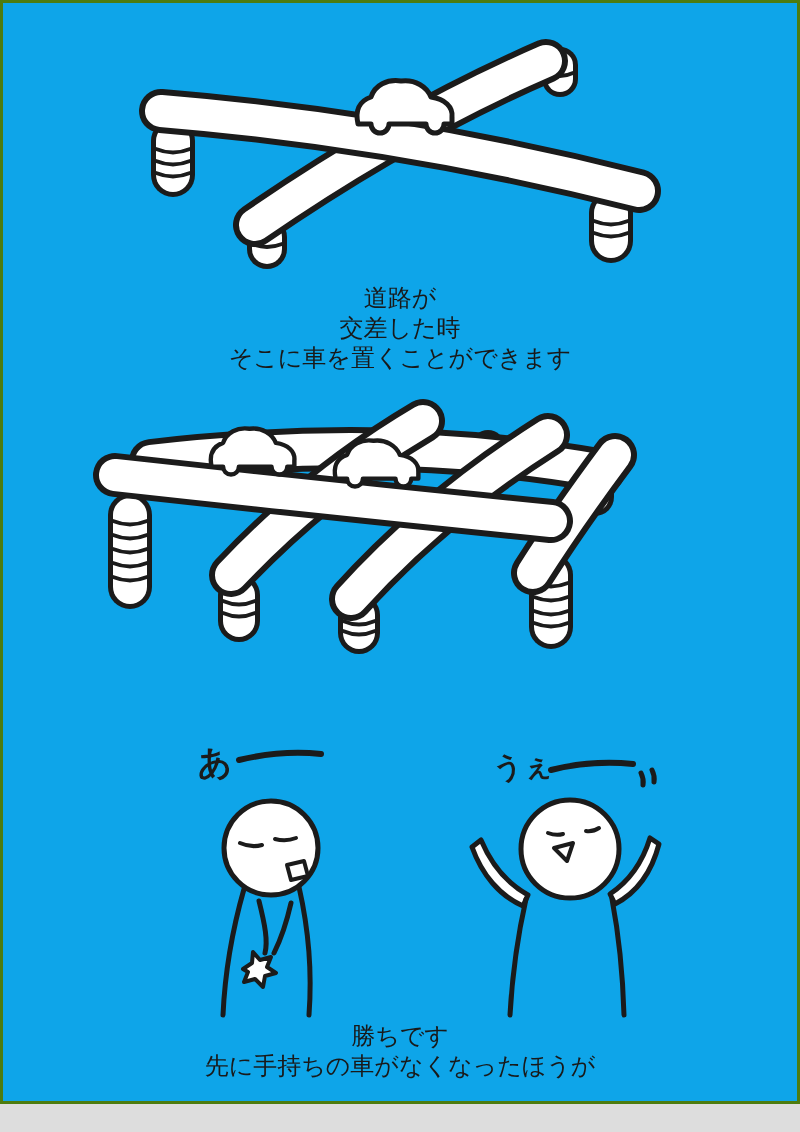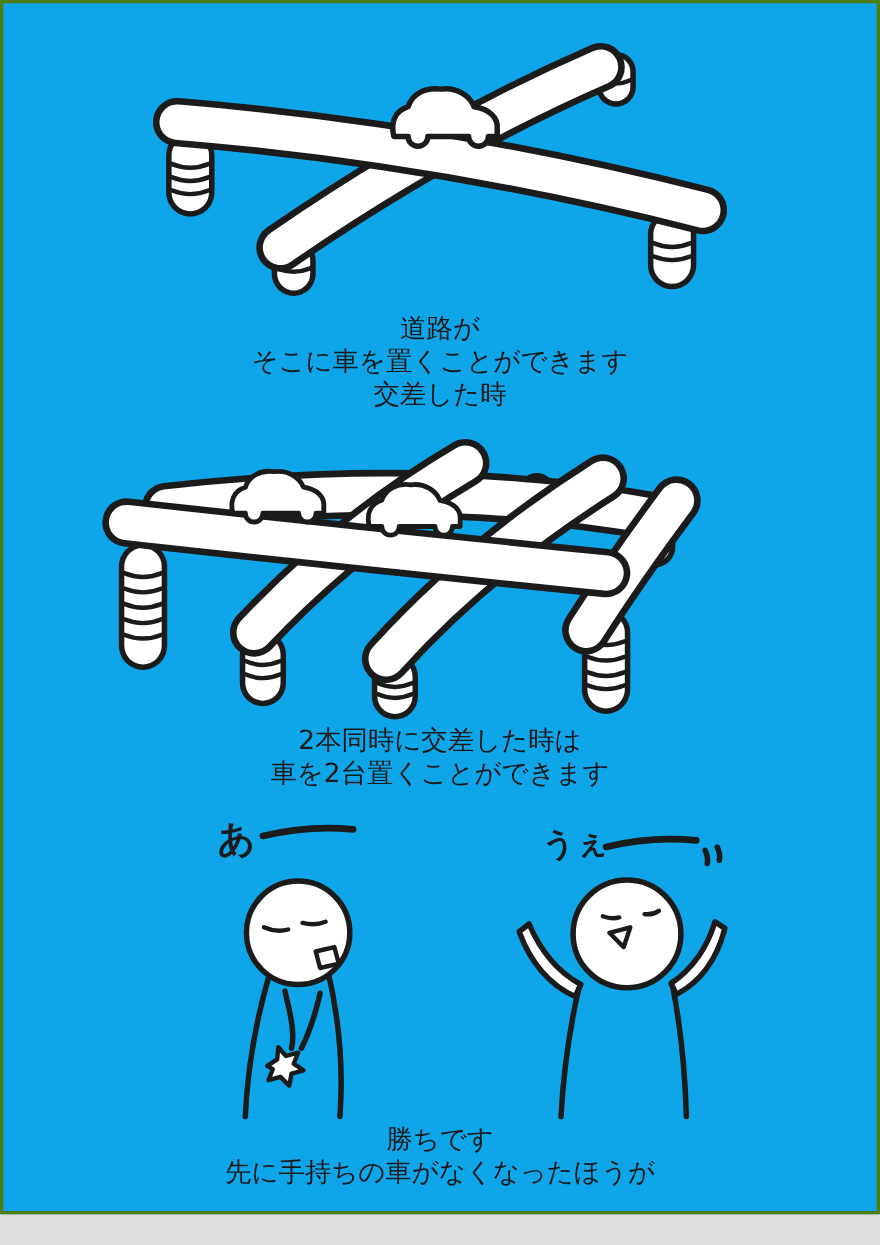--- a/index.html
+++ b/index.html
@@ -163,28 +163,24 @@
         <path class="blob" stroke-width="5" d="M520,903 C497,893 479,872 469,844 L478,837 C489,863 505,881 525,892 Z"></path>
         <path class="blob" stroke-width="5" d="M612,901 C635,889 649,868 656,841 L647,835 C639,861 625,879 607,891 Z"></path>
         <path class="ink" stroke-width="5" d="M523,896 C514,936 509,976 507,1012"></path>
         <path class="ink" stroke-width="5" d="M609,896 C617,938 620,978 621,1012"></path>
       </g>
     </g>
   </svg>
 
   <div class="caption" style="top:280px">
     <div>道路が</div>
+    <div>交差した時</div>
     <div>そこに車を置くことができます</div>
-    <div>交差した時</div>
   </div>
 
-  <div class="caption" style="top:655px">
-    <div>2本同時に交差した時は</div>
-    <div>車を2台置くことができます</div>
-  </div>
 
   <div class="caption" style="top:1018px">
     <div>勝ちです</div>
     <div>先に手持ちの車がなくなったほうが</div>
   </div>
 
   <span class="speech" style="left:194px; top:737px; font-size:34px; transform:rotate(-5deg)">あ</span>
   <span class="speech" style="left:490px; top:744px; font-size:29px; transform:rotate(-4deg)">うぇ</span>
 
 </div>

